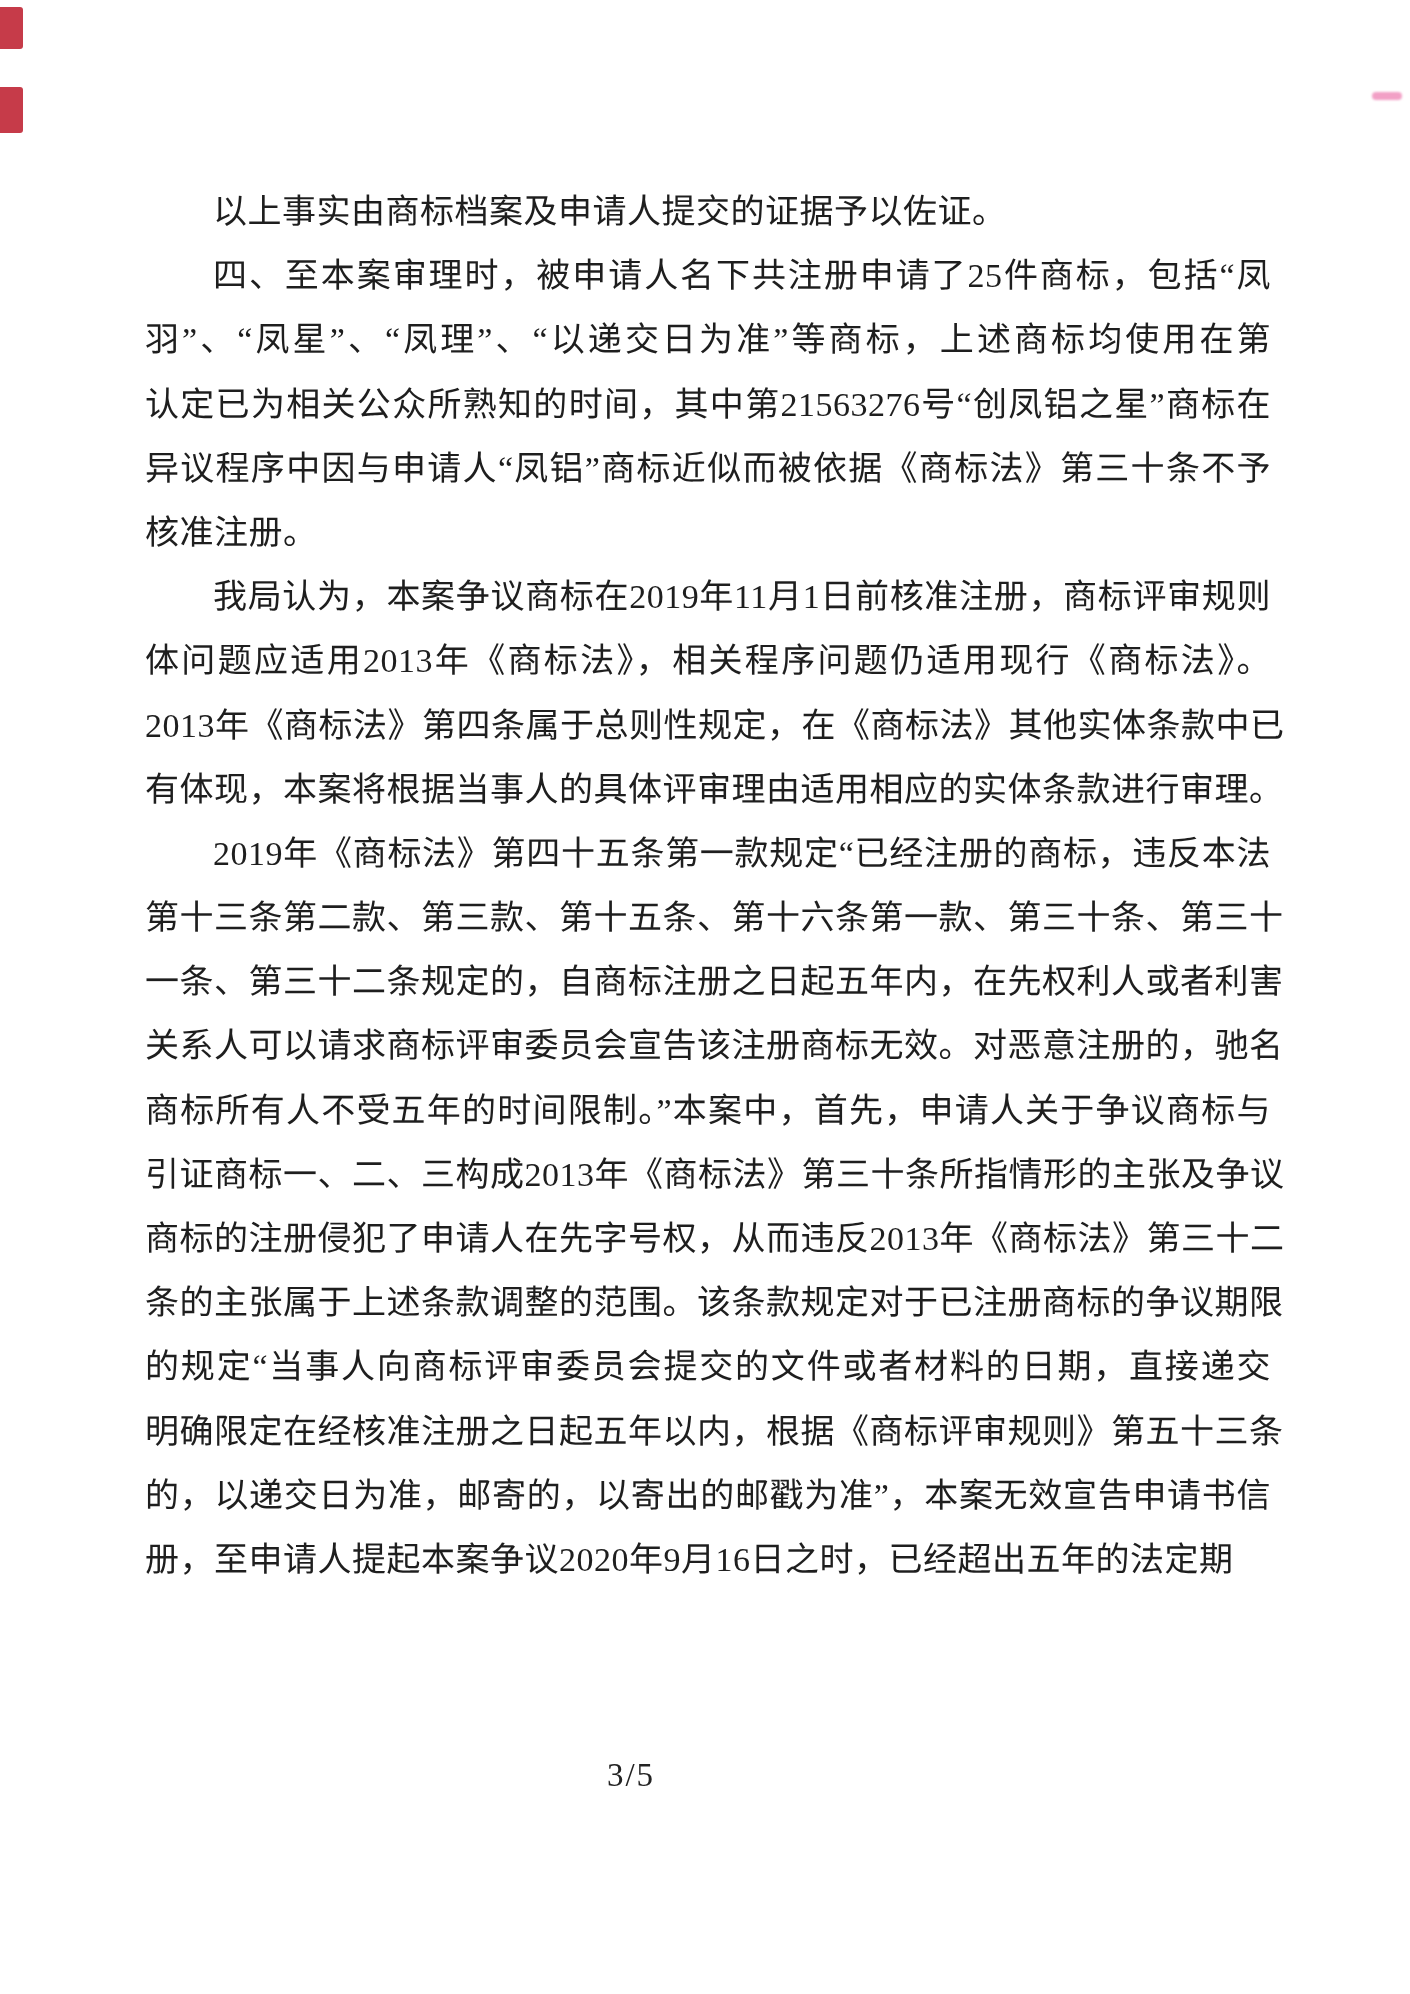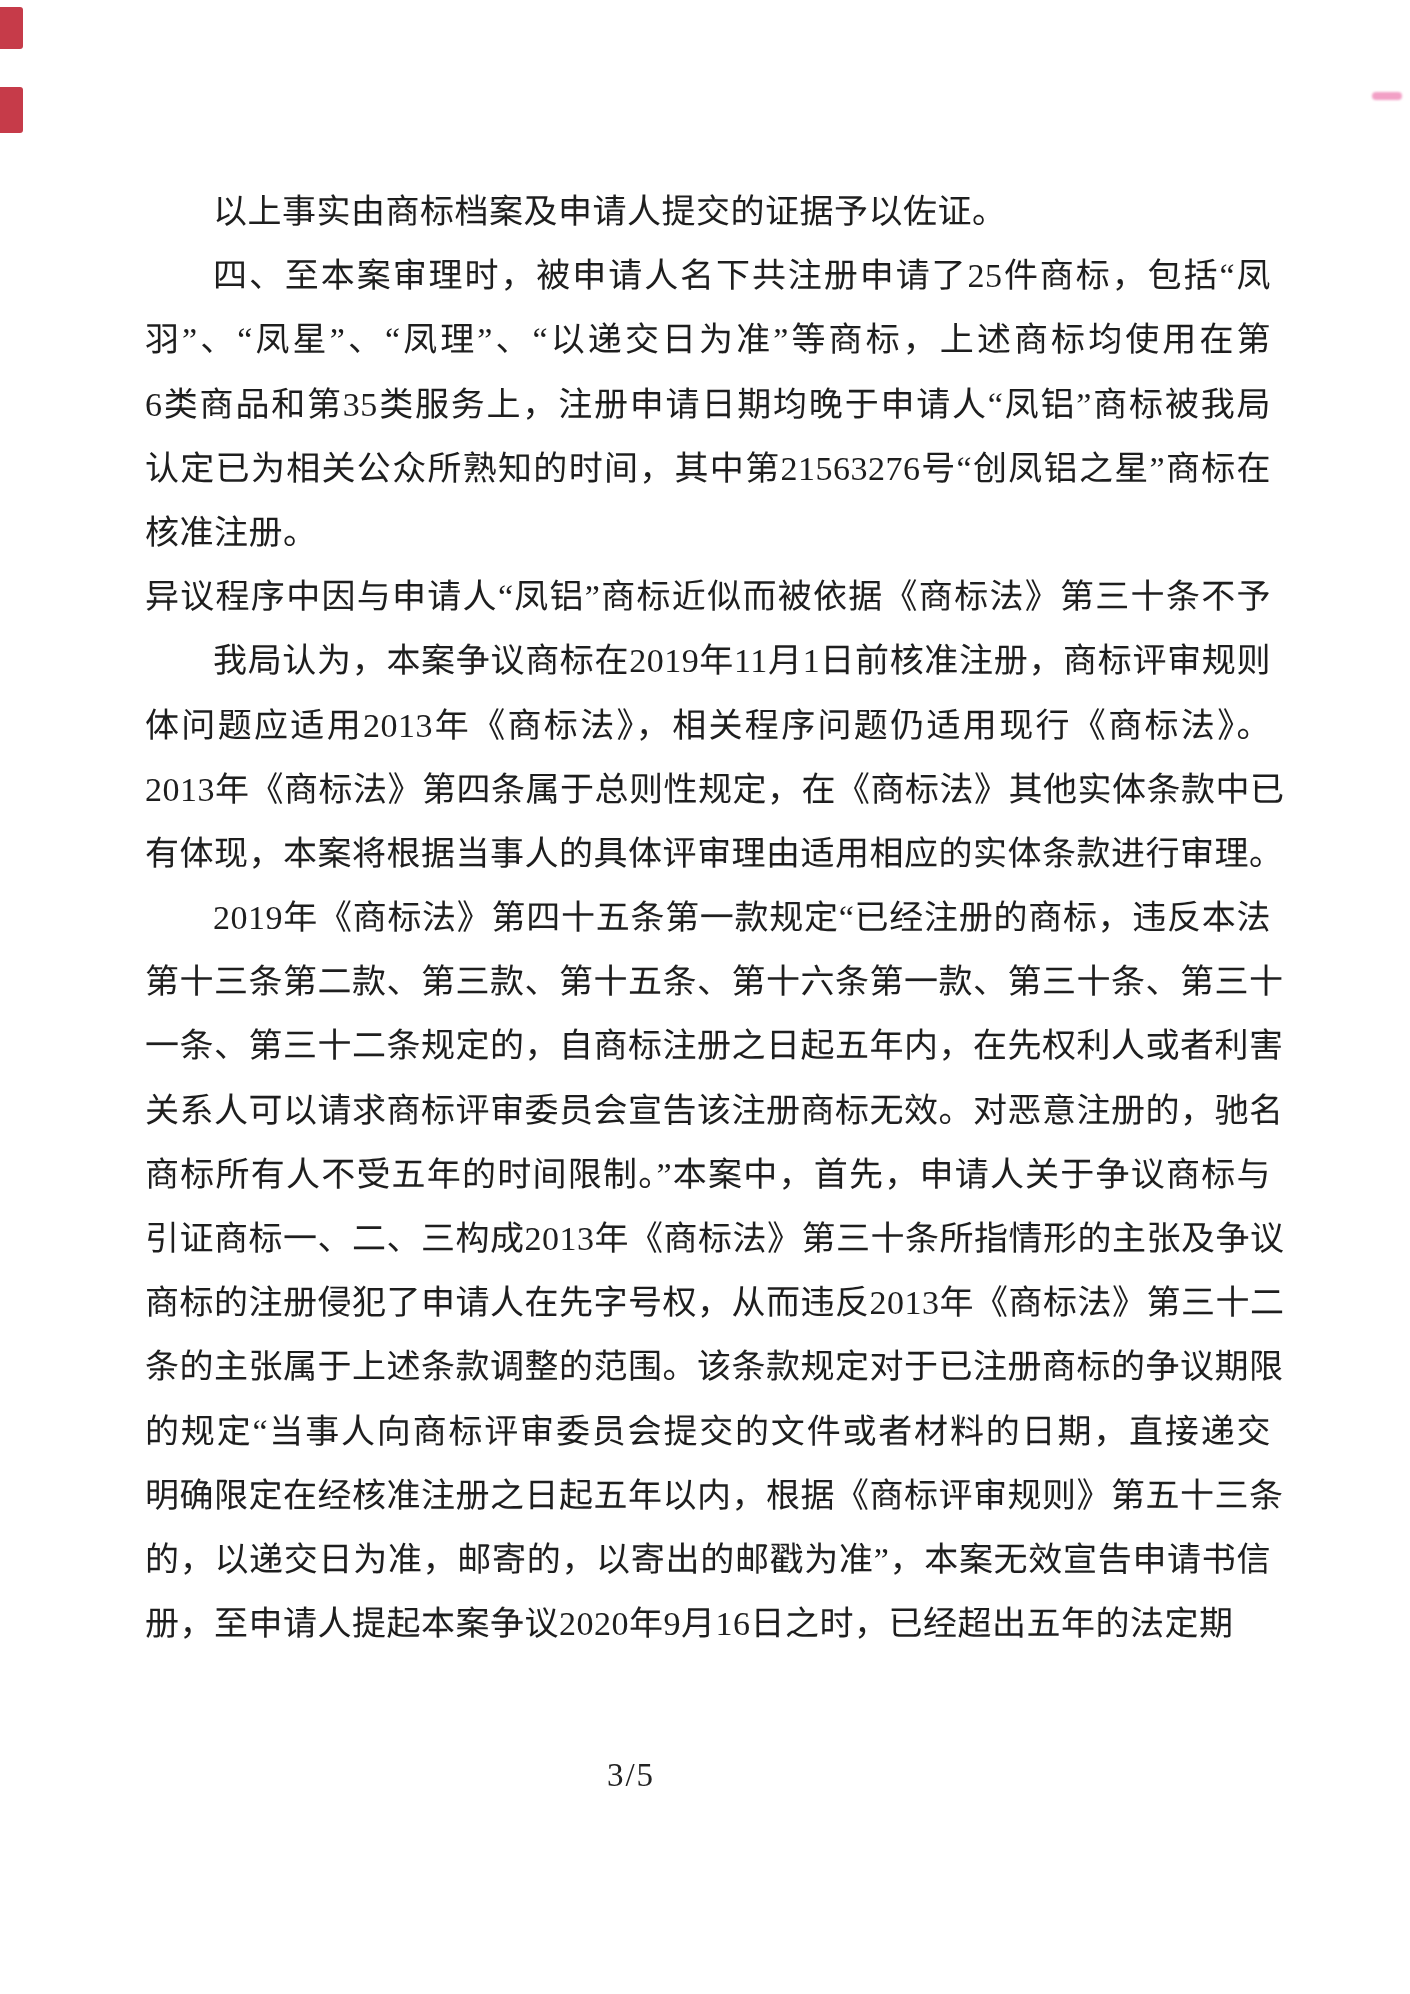--- a/index.html
+++ b/index.html
@@ -76,24 +76,23 @@
 <div class="page" style="background: rgb(255, 255, 255); color: rgb(30, 30, 30);">
 
   <div class="edge-mark m1" style="background: rgb(198, 59, 73);"></div>
   <div class="edge-mark m2" style="background: rgb(198, 59, 73);"></div>
   <div class="pink-dash" style="background: rgb(242, 160, 198);"></div>
 
   <div class="doc-body" id="doc-lines">
       <div class="line natural indent">以上事实由商标档案及申请人提交的证据予以佐证。</div>
       <div class="line indent">四、至本案审理时，被申请人名下共注册申请了25件商标，包括“凤</div>
       <div class="line">羽”、“凤星”、“凤理”、“以递交日为准”等商标，上述商标均使用在第</div>
-      <div class="line">6类商品和第35类服务上，注册申请日期均晚于申请人“凤铝”商标被我局</div>
       <div class="line">认定已为相关公众所熟知的时间，其中第21563276号“创凤铝之星”商标在</div>
+      <div class="line">异议程序中因与申请人“凤铝”商标近似而被依据《商标法》第三十条不予</div>
       <div class="line natural">核准注册。</div>
-      <div class="line">异议程序中因与申请人“凤铝”商标近似而被依据《商标法》第三十条不予</div>
       <div class="line indent">我局认为，本案争议商标在2019年11月1日前核准注册，商标评审规则</div>
       <div class="line">体问题应适用2013年《商标法》，相关程序问题仍适用现行《商标法》。</div>
       <div class="line">2013年《商标法》第四条属于总则性规定，在《商标法》其他实体条款中已</div>
       <div class="line">有体现，本案将根据当事人的具体评审理由适用相应的实体条款进行审理。</div>
       <div class="line indent">2019年《商标法》第四十五条第一款规定“已经注册的商标，违反本法</div>
       <div class="line">第十三条第二款、第三款、第十五条、第十六条第一款、第三十条、第三十</div>
       <div class="line">一条、第三十二条规定的，自商标注册之日起五年内，在先权利人或者利害</div>
       <div class="line">关系人可以请求商标评审委员会宣告该注册商标无效。对恶意注册的，驰名</div>
       <div class="line">商标所有人不受五年的时间限制。”本案中，首先，申请人关于争议商标与</div>
       <div class="line">引证商标一、二、三构成2013年《商标法》第三十条所指情形的主张及争议</div>

